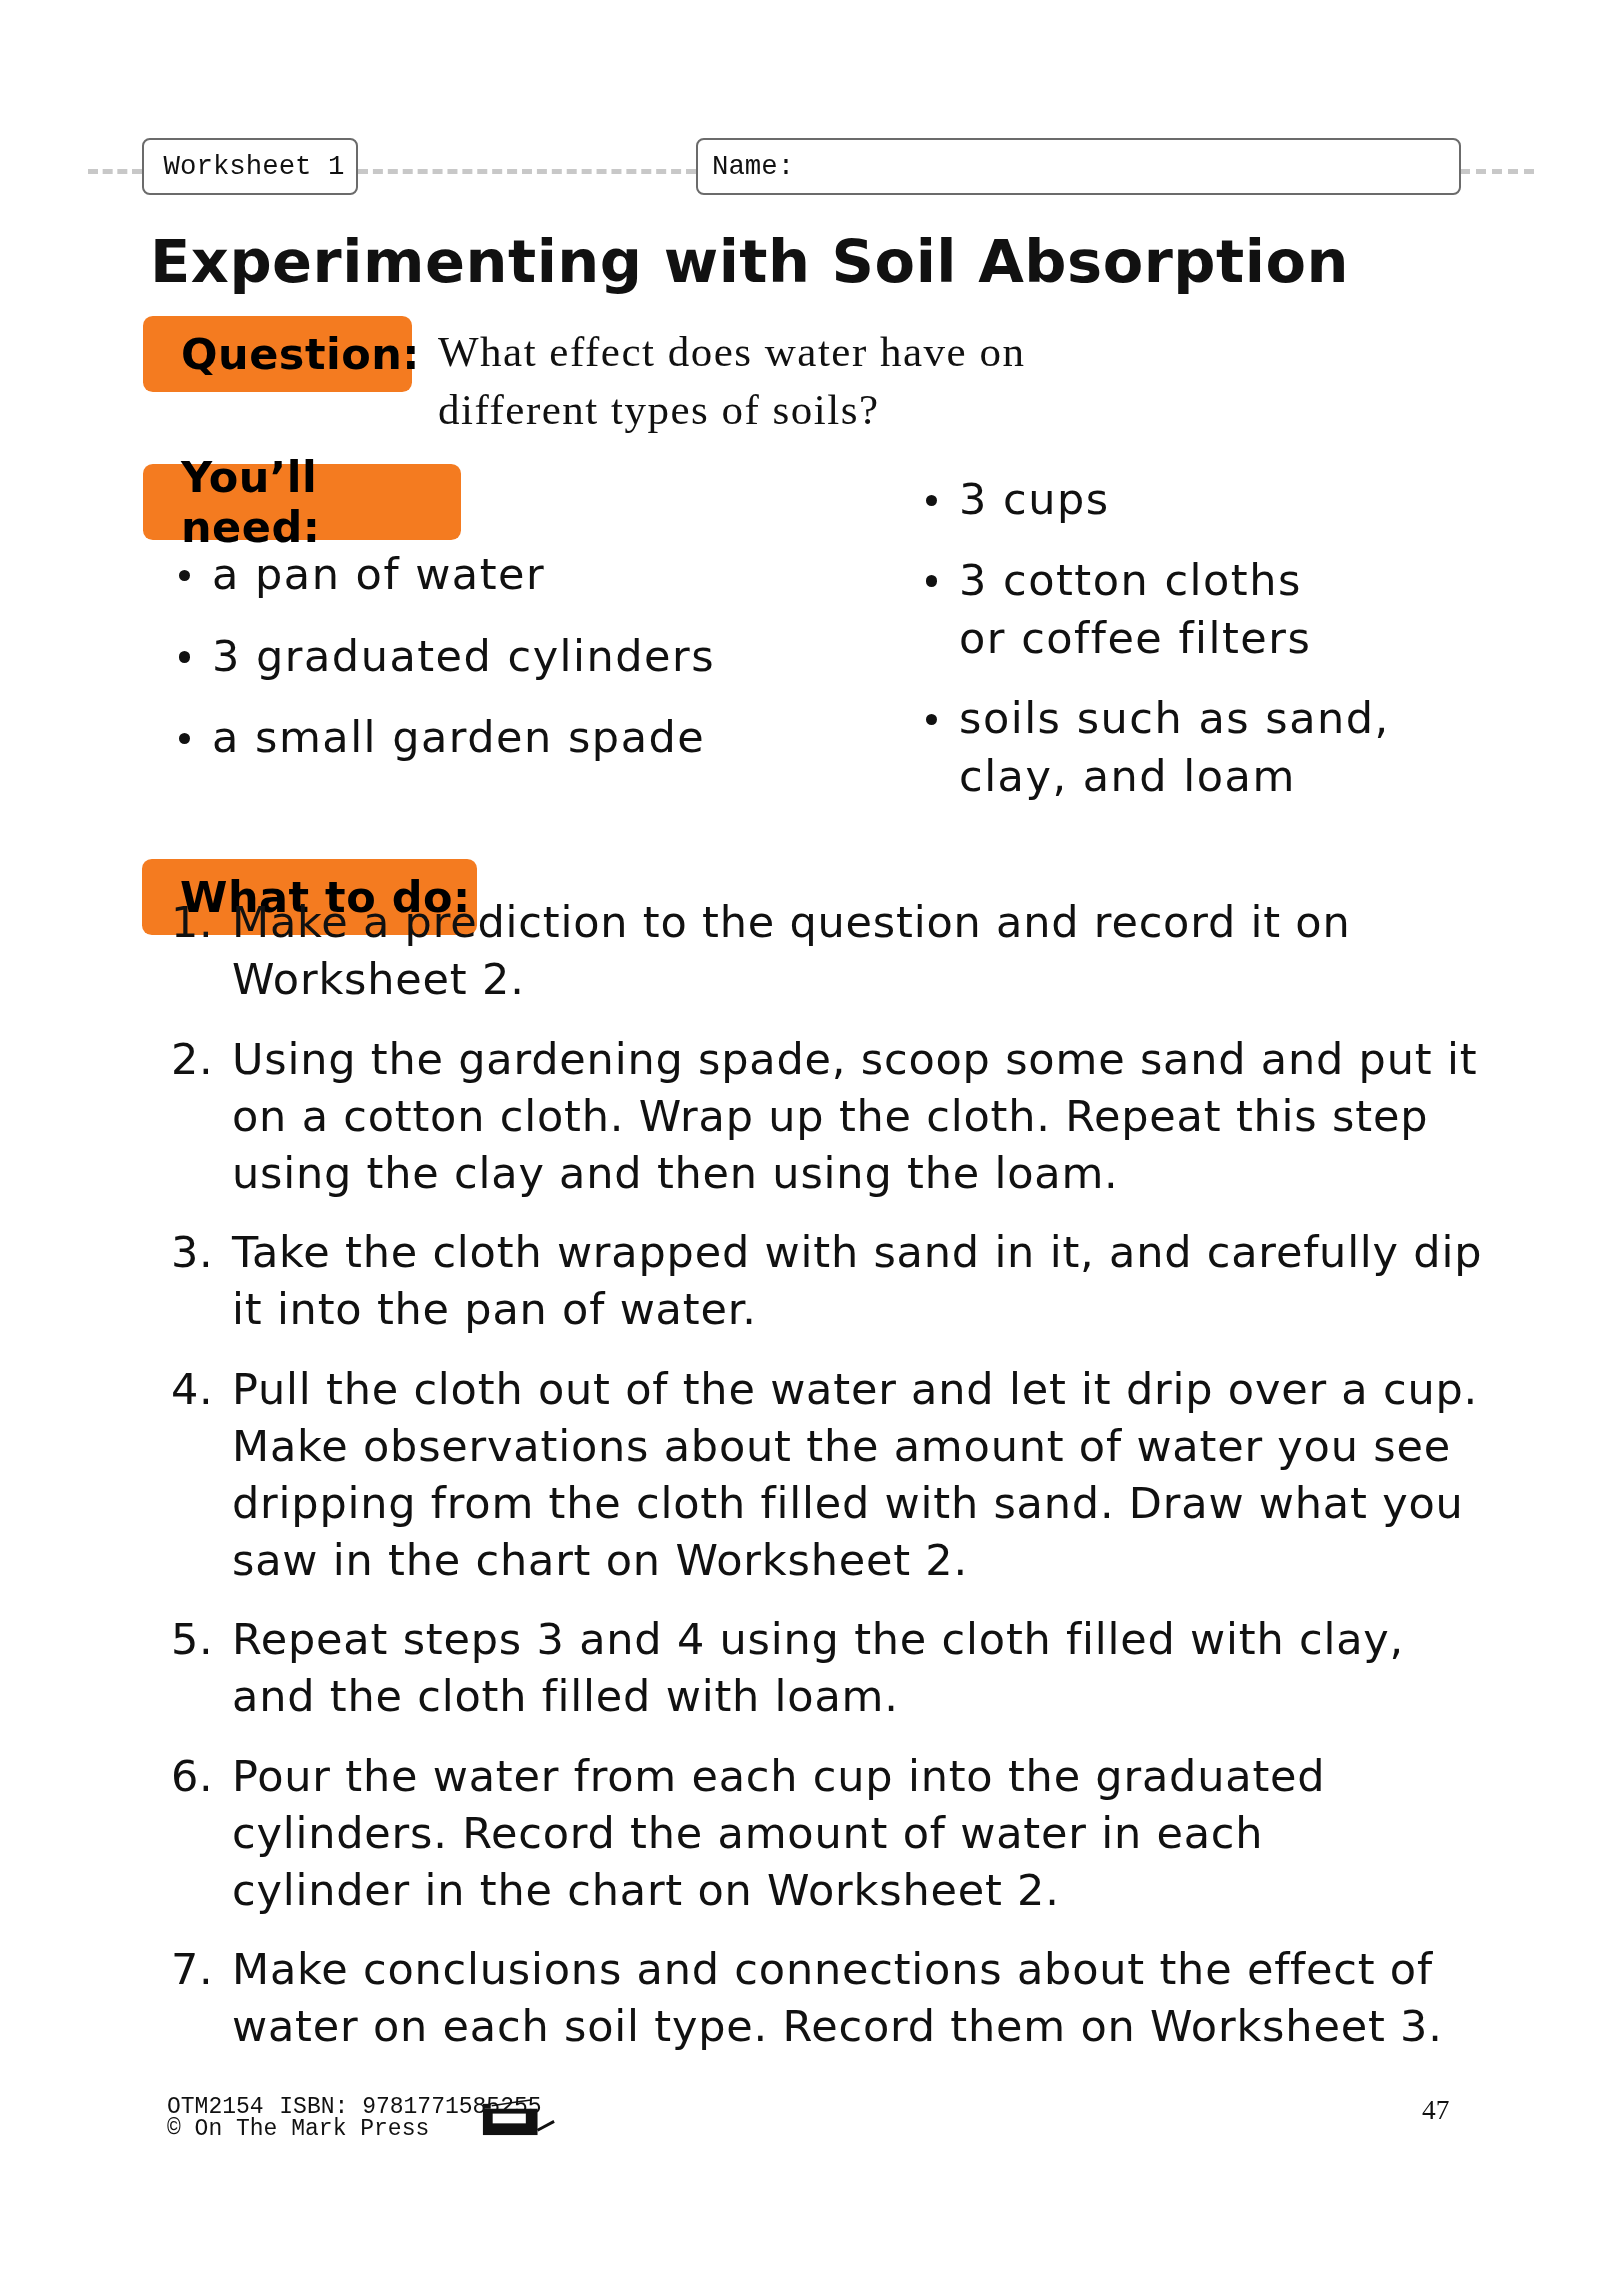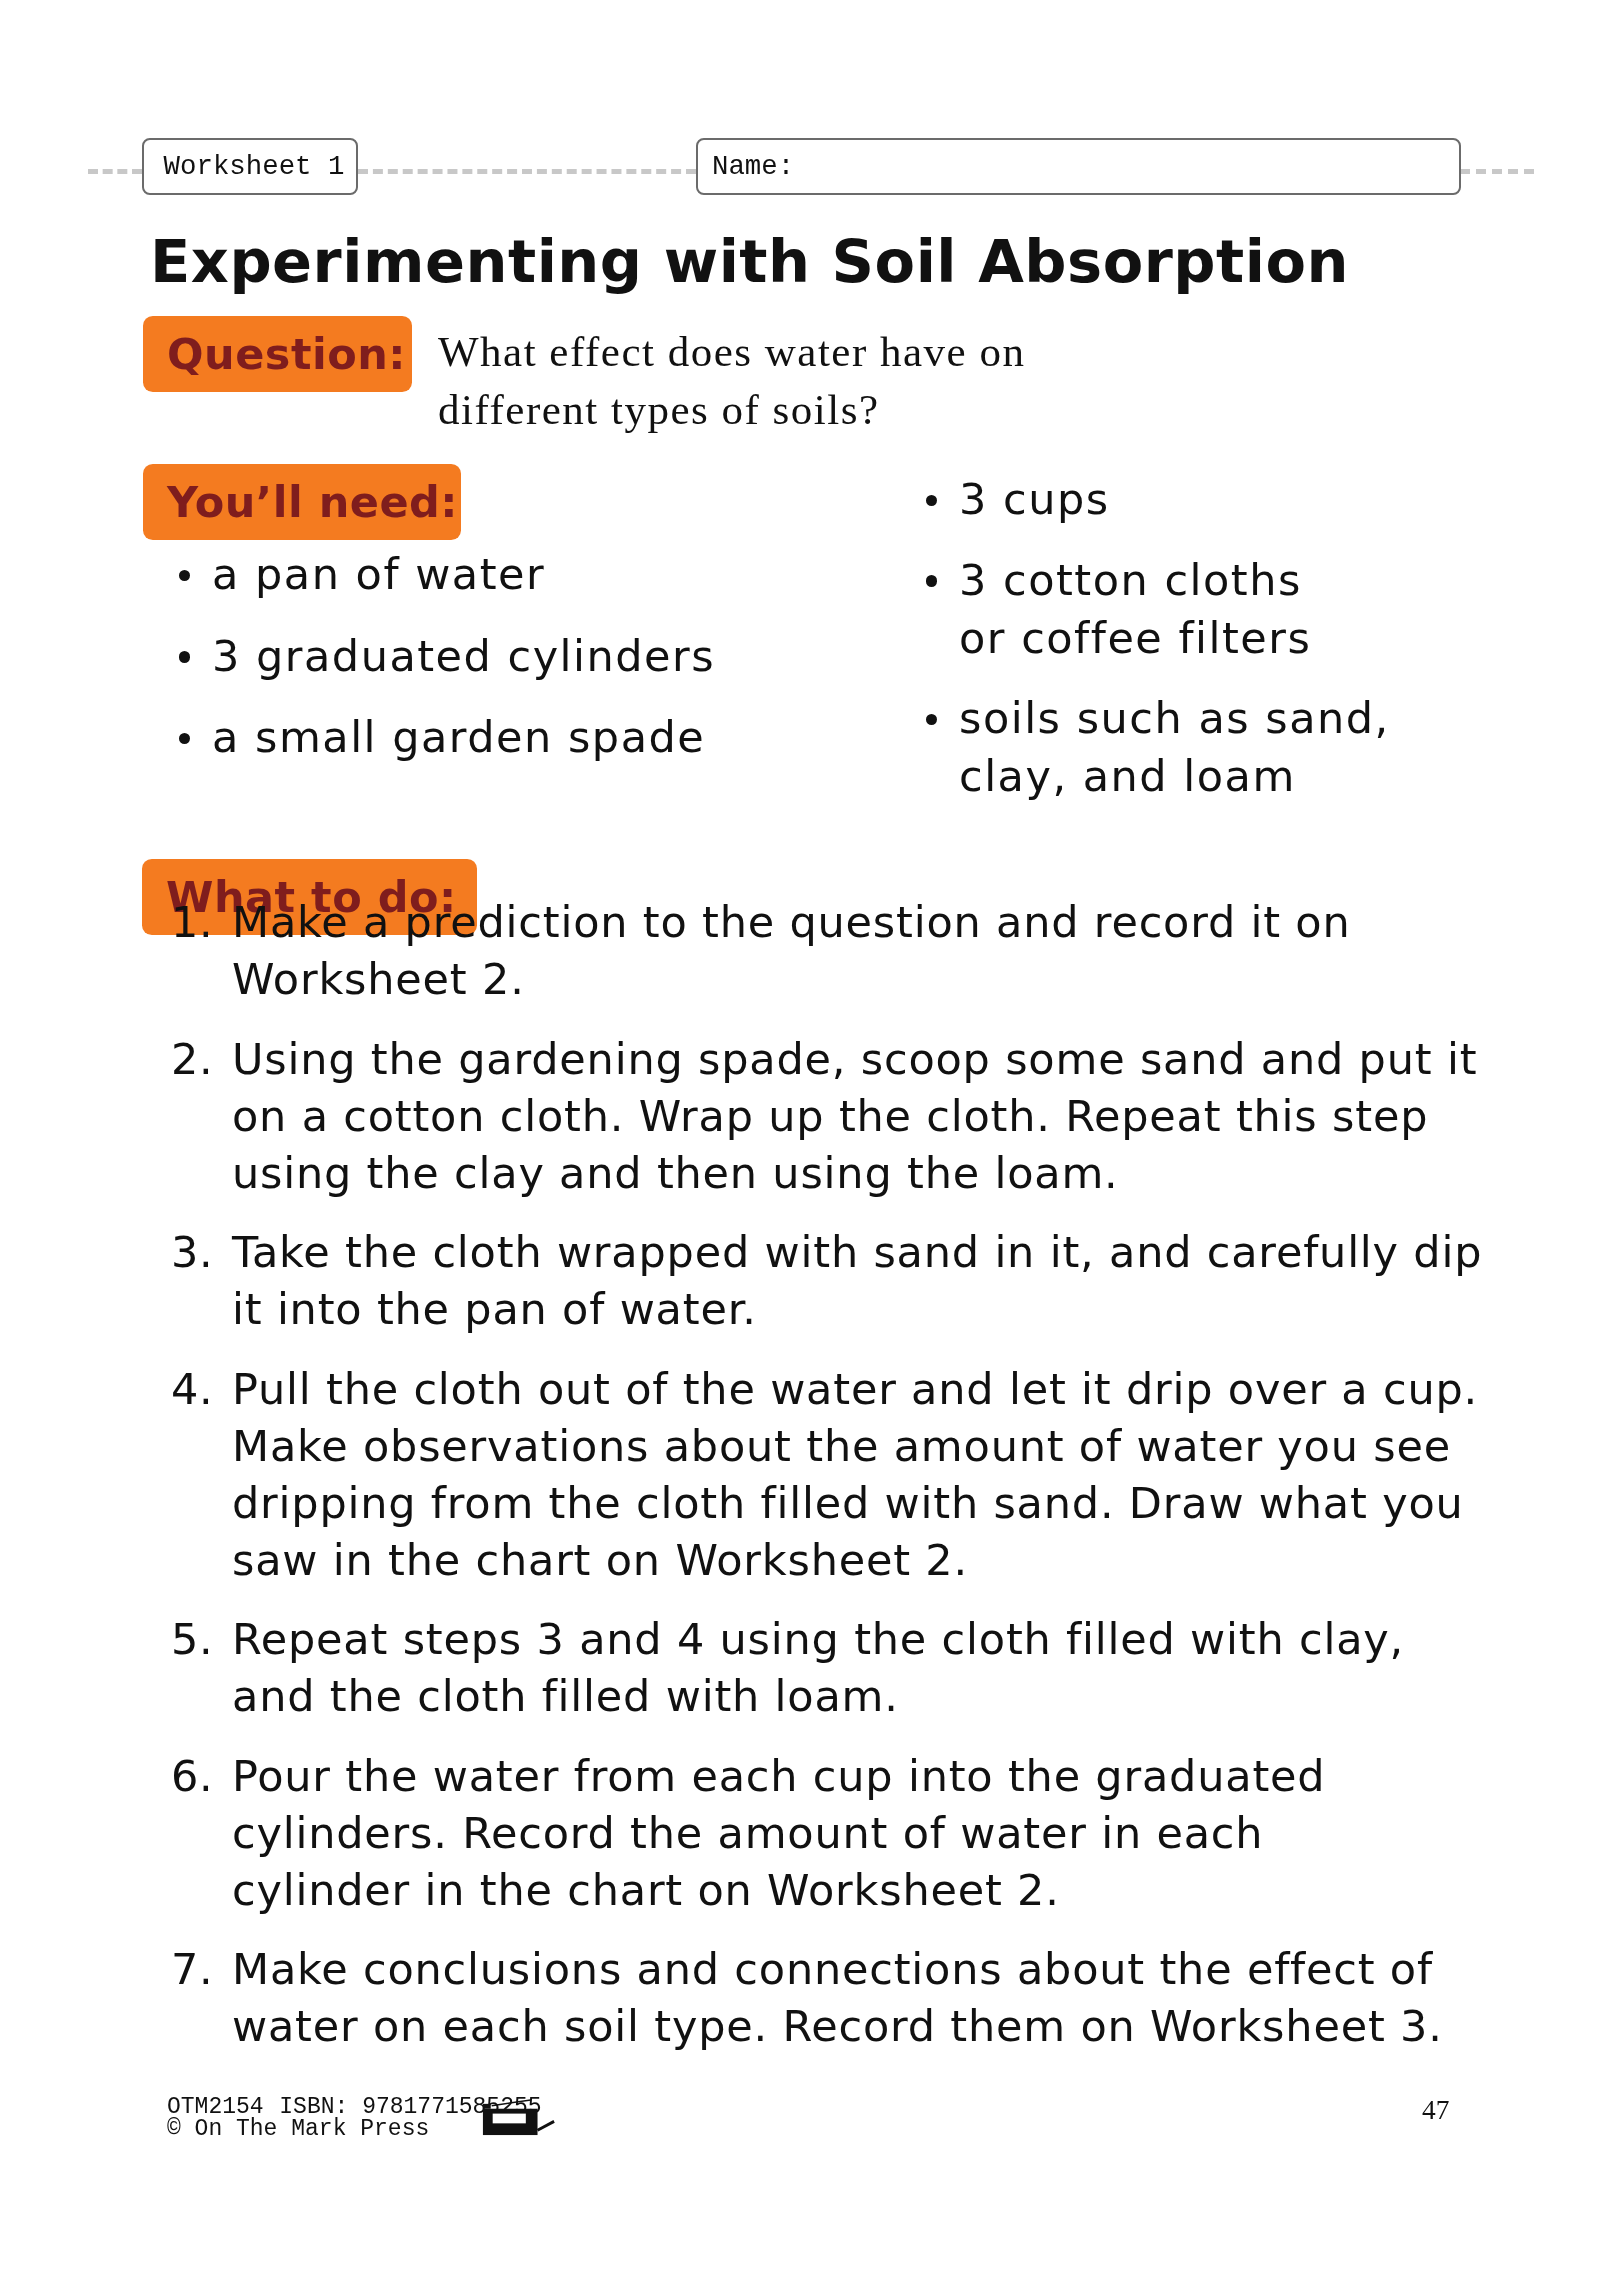--- a/index.html
+++ b/index.html
@@ -52,28 +52,28 @@
       width: 1499px;
       text-align: center;
       font-size: 59px;
       font-weight: bold;
       letter-spacing: 0.5px;
       color: #111;
     }
     .tag {
       position: absolute;
       background: #f47b20;
-      color: #7f1d1d;
+      color: #000000;
       font-weight: bold;
       font-size: 43px;
       border-radius: 9.8px;
       box-sizing: border-box;
       display: flex;
       align-items: center;
-      padding-left: 24px;
+      padding-left: 38px;
       letter-spacing: 0.5px;
     }
     .tag-question {
       left: 143px;
       top: 316px;
       width: 269px;
       height: 76px;
     }
     .tag-need {
       left: 143px;

